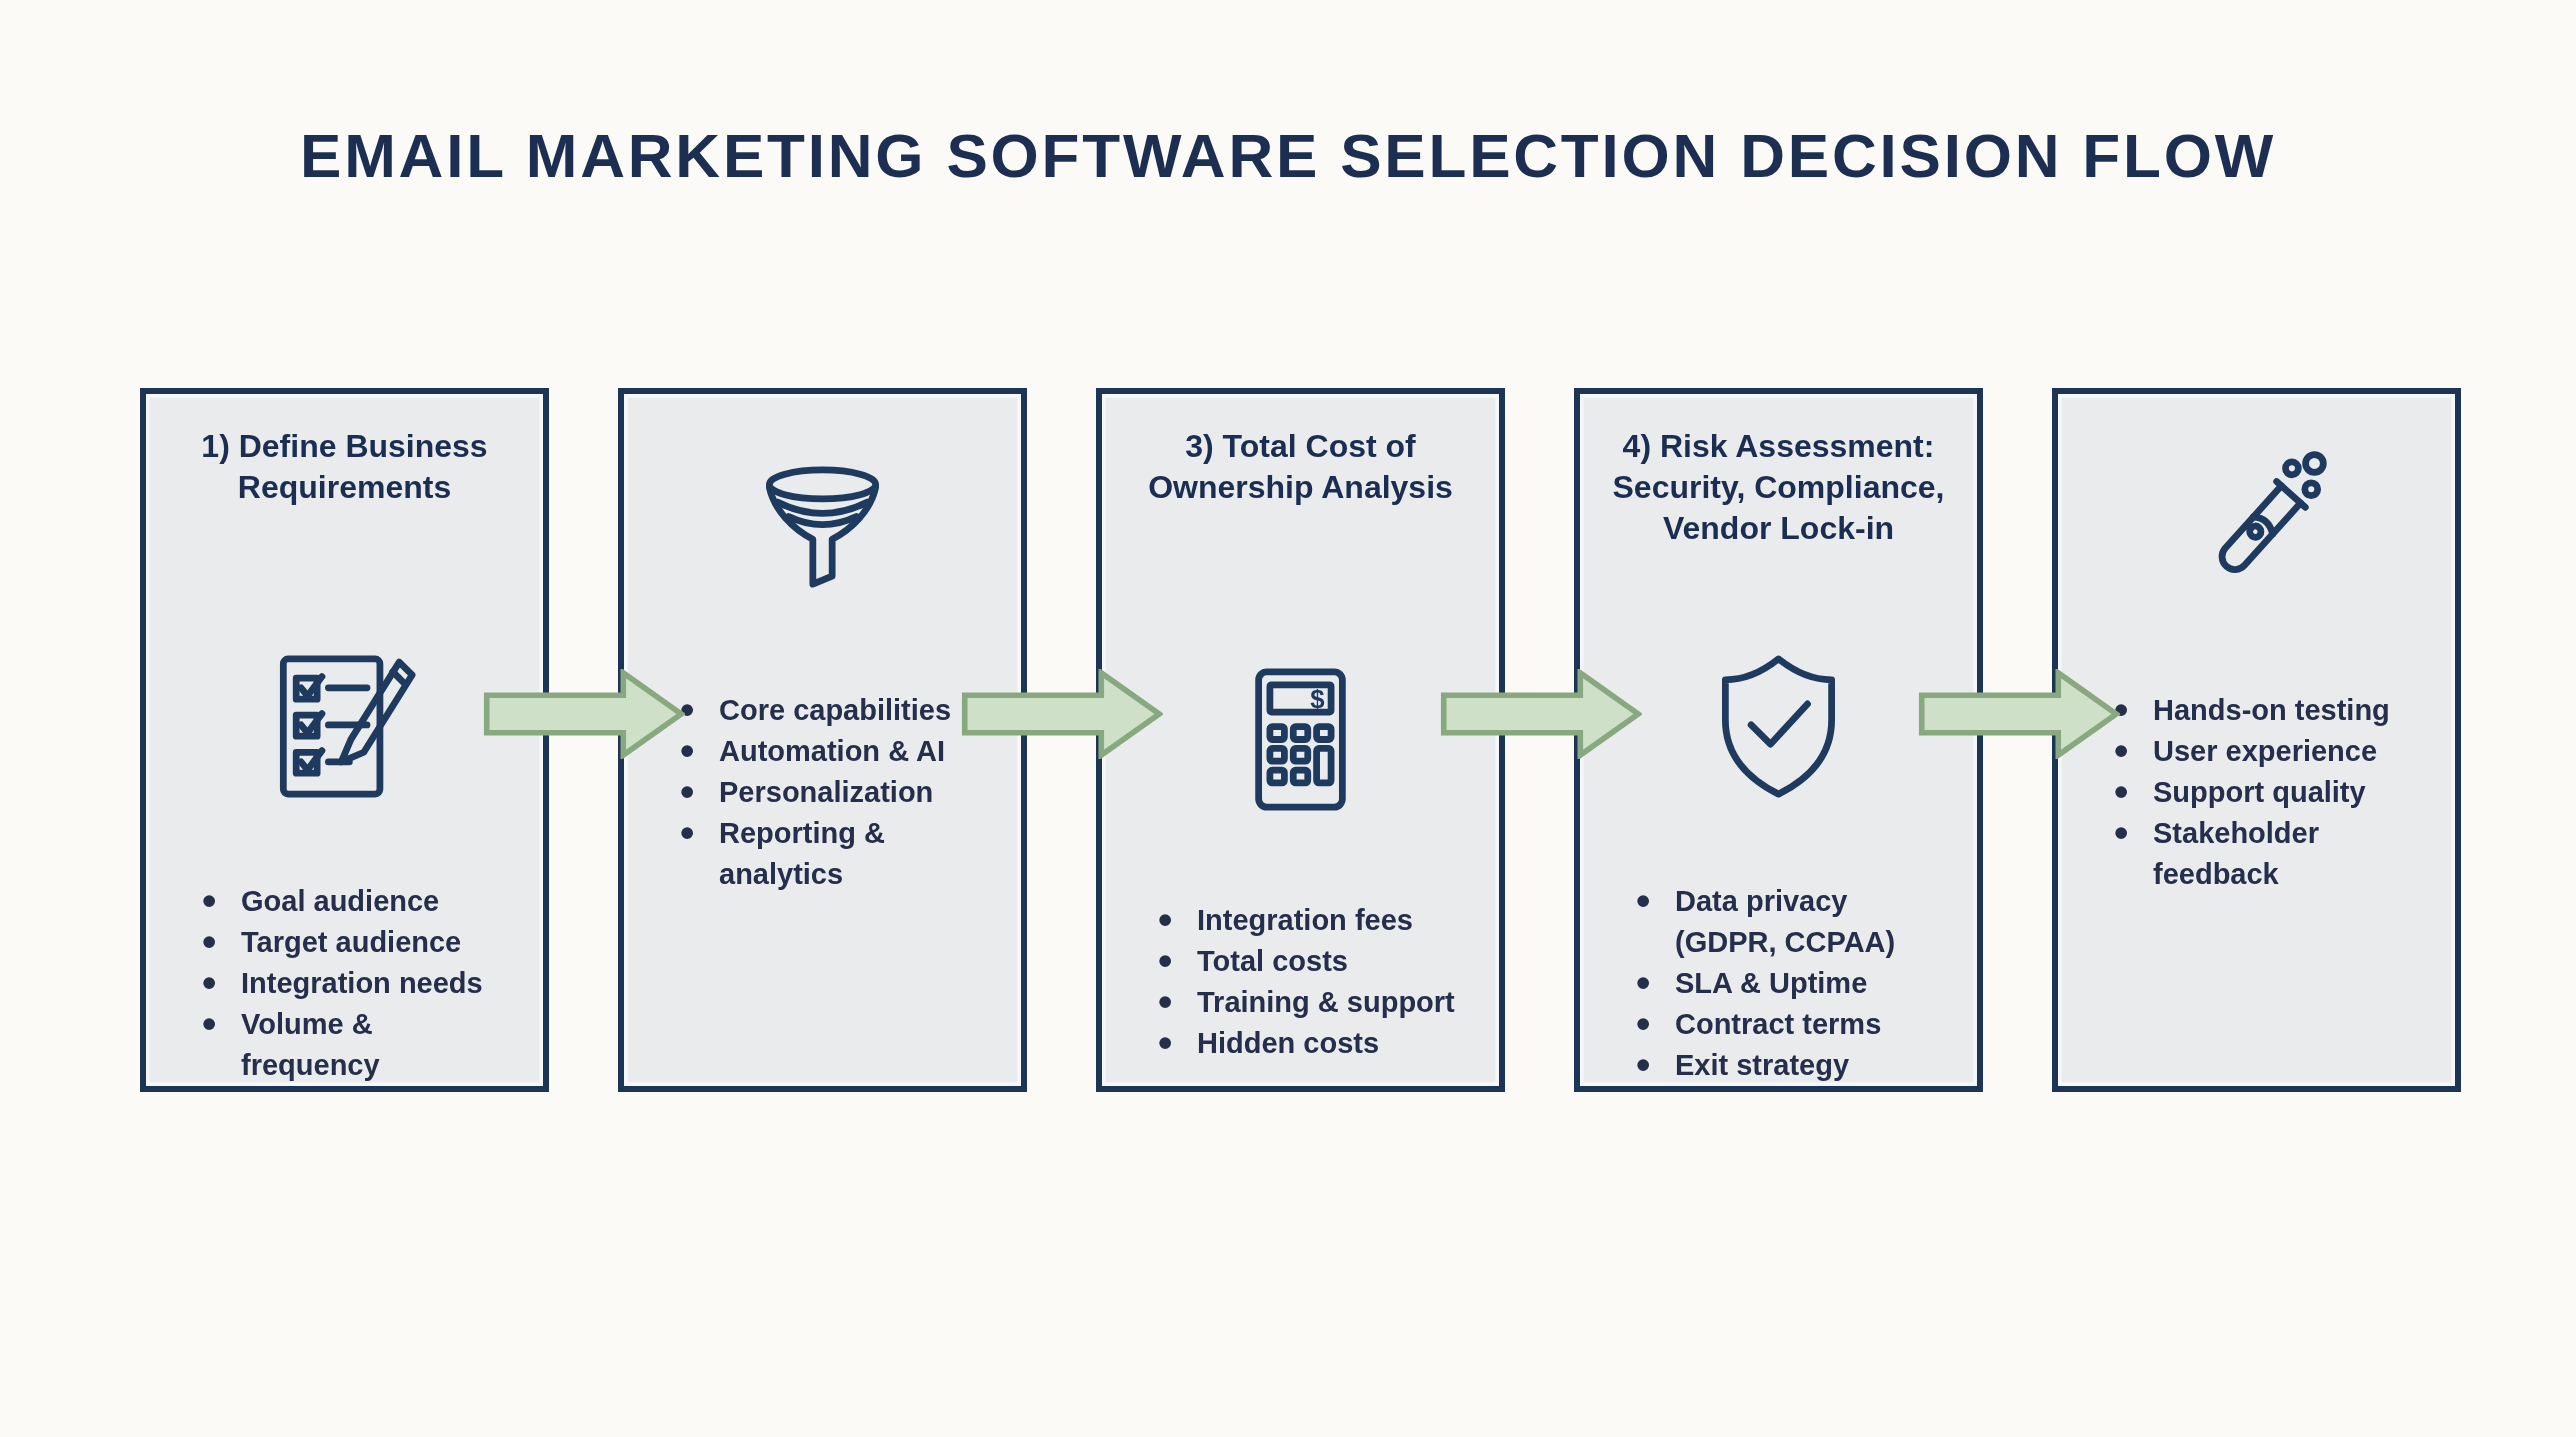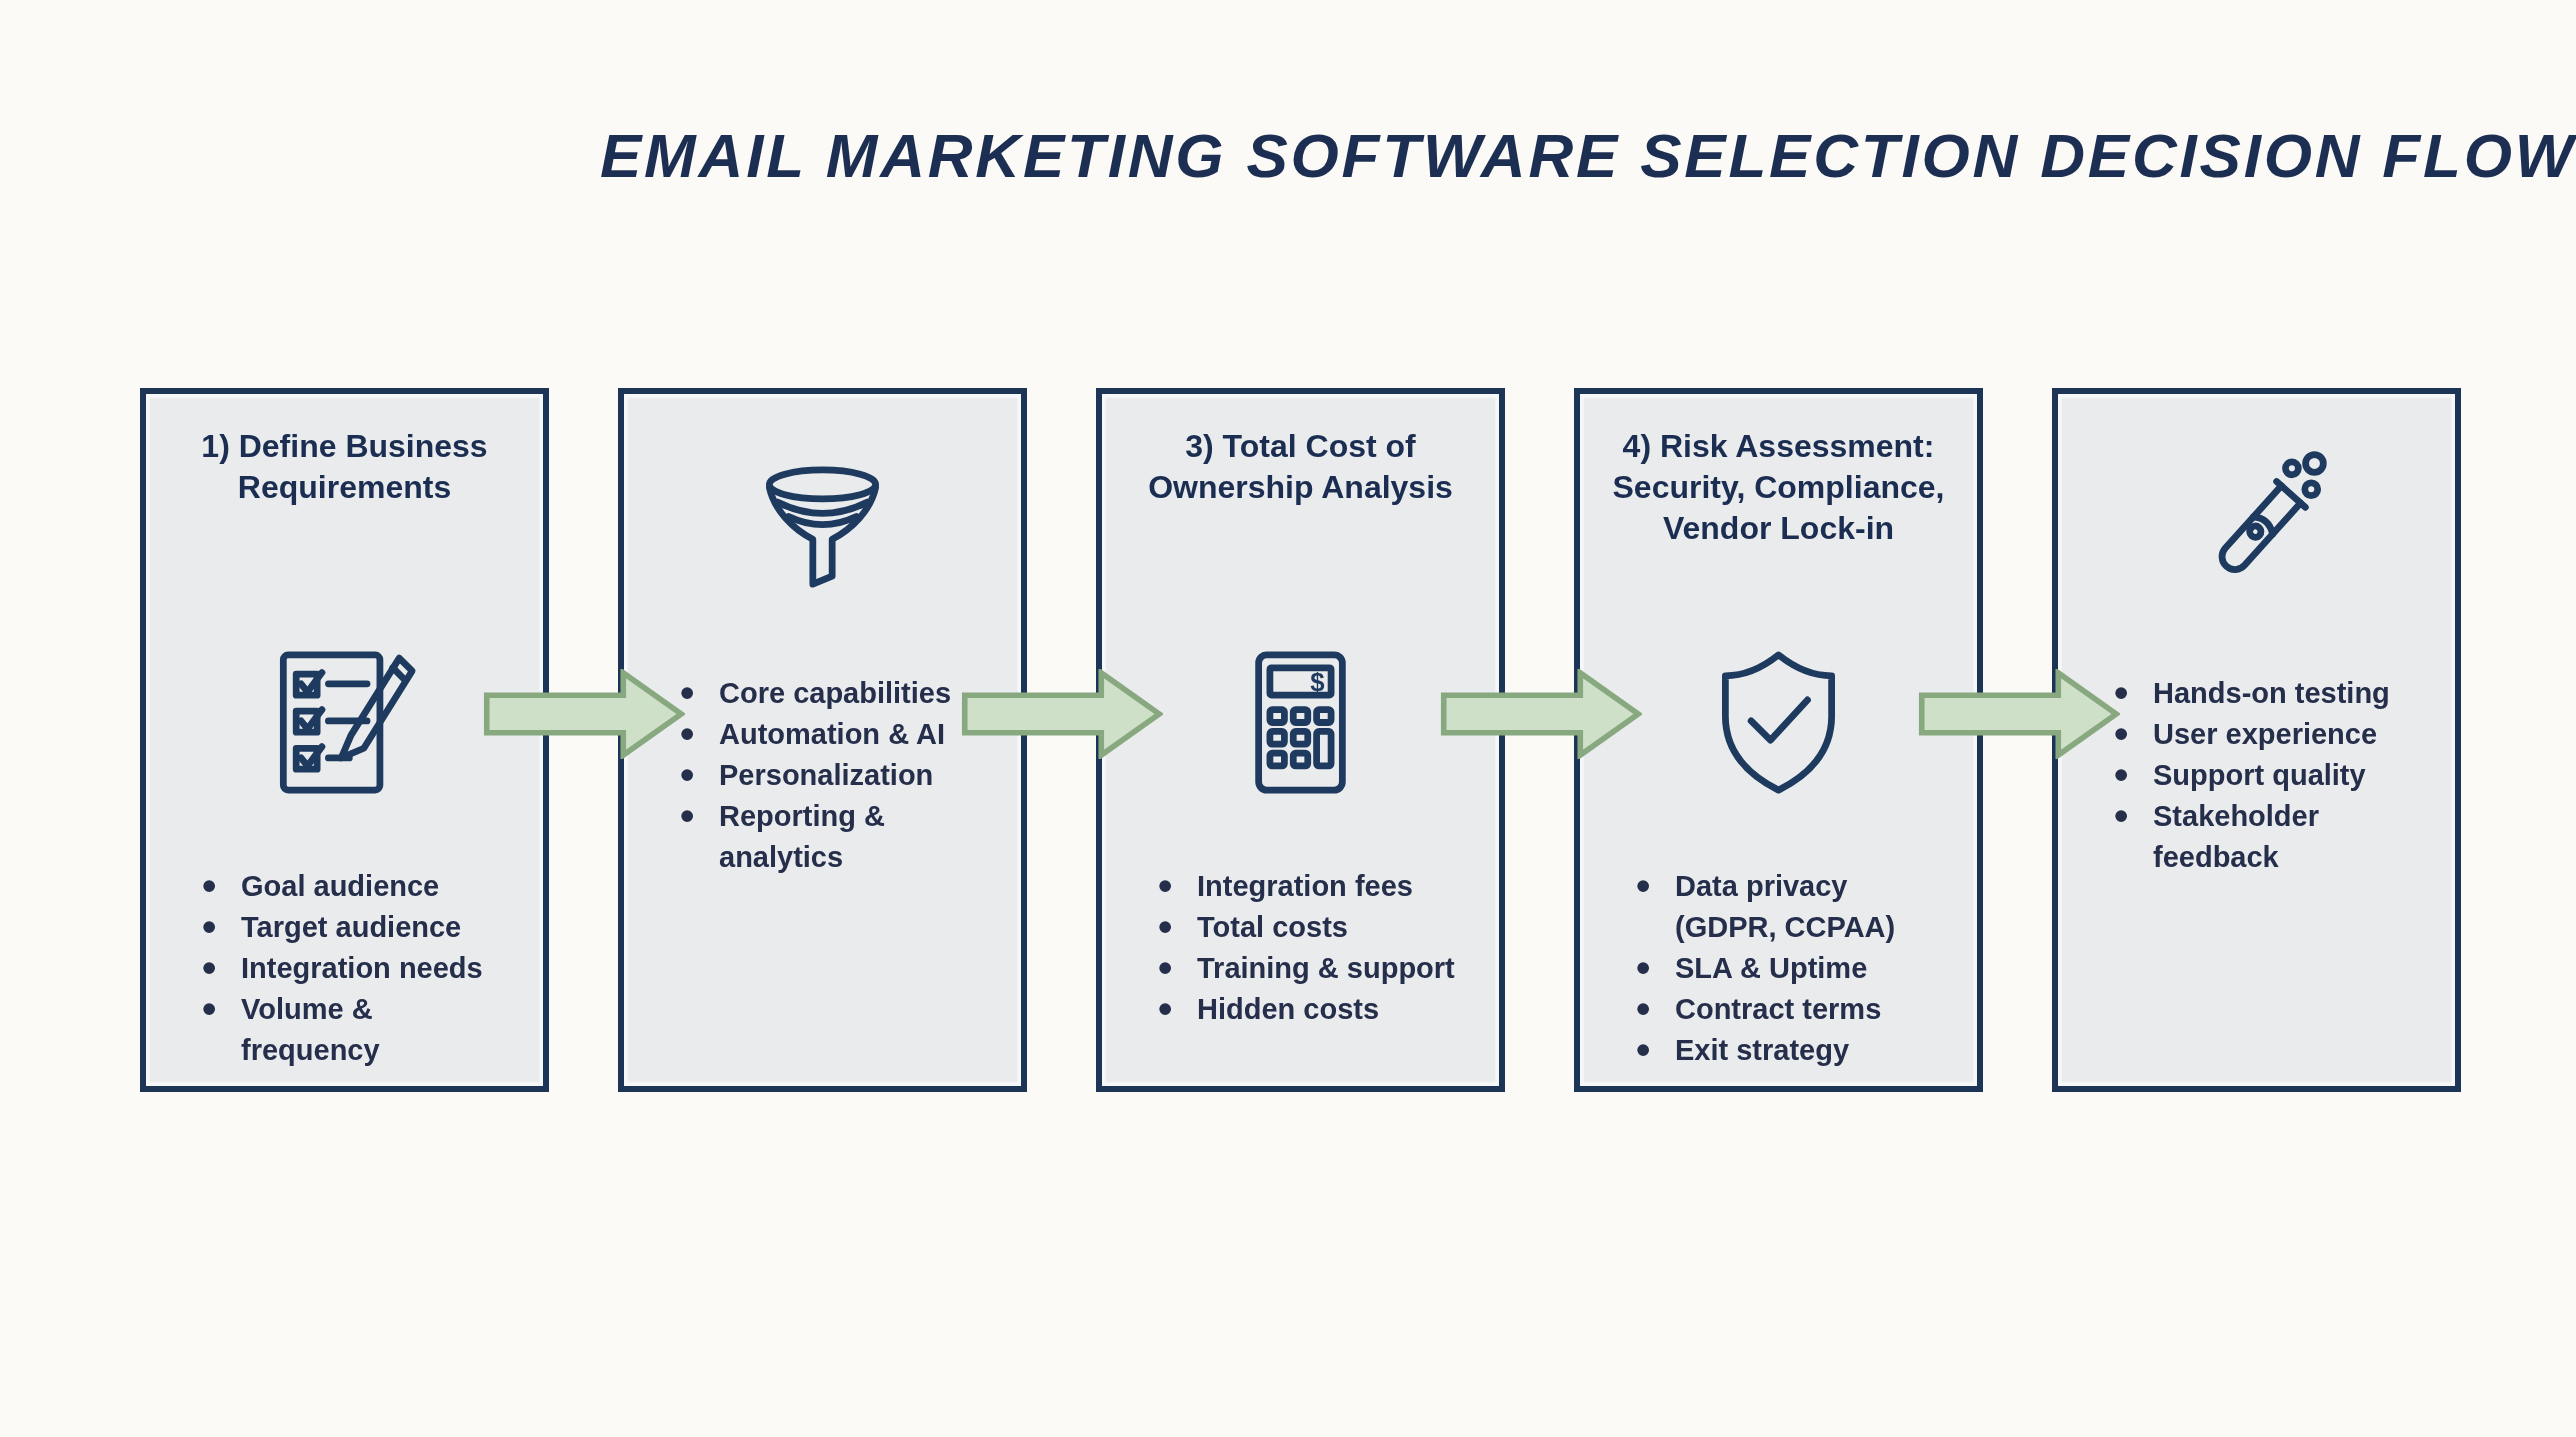--- a/index.html
+++ b/index.html
@@ -5,36 +5,37 @@
   html,body{margin:0;padding:0;}
   body{
     width:2576px;height:1438px;overflow:hidden;
     background:#fbfaf7;
     font-family:"Liberation Sans", sans-serif;
     color:#1c2f52;
   }
   .canvas{position:relative;width:2576px;height:1438px;}
   .main-title{
     position:absolute;top:120px;left:0;width:100%;
-    margin:0;text-align:right;
+    margin:0;text-align:center;
     font-size:62px;font-weight:700;letter-spacing:2.8px;
-    color:#1c2f52;white-space:nowrap;font-style:italic;
+    color:#1c2f52;white-space:nowrap;
   }
   .flow-row{
     position:absolute;top:388px;left:140px;
     display:flex;gap:69px;
   }
   .step-box{
     box-sizing:border-box;
     width:409px;height:704px;
     background:#e9ebed;
     border:6.6px solid #1c3557;
     box-shadow:inset 0 0 0 3.7px #f6f7f8;
     display:flex;flex-direction:column;
     position:relative;
+    gap:17px;
   }
   .box-title{
     margin-top:32px;height:161px;
     padding:0 7.5px;
     text-align:center;
     font-size:32px;font-weight:700;line-height:1.28;
     color:#1b2e52;
     white-space:pre-line;
   }
   .icon-wrap{

